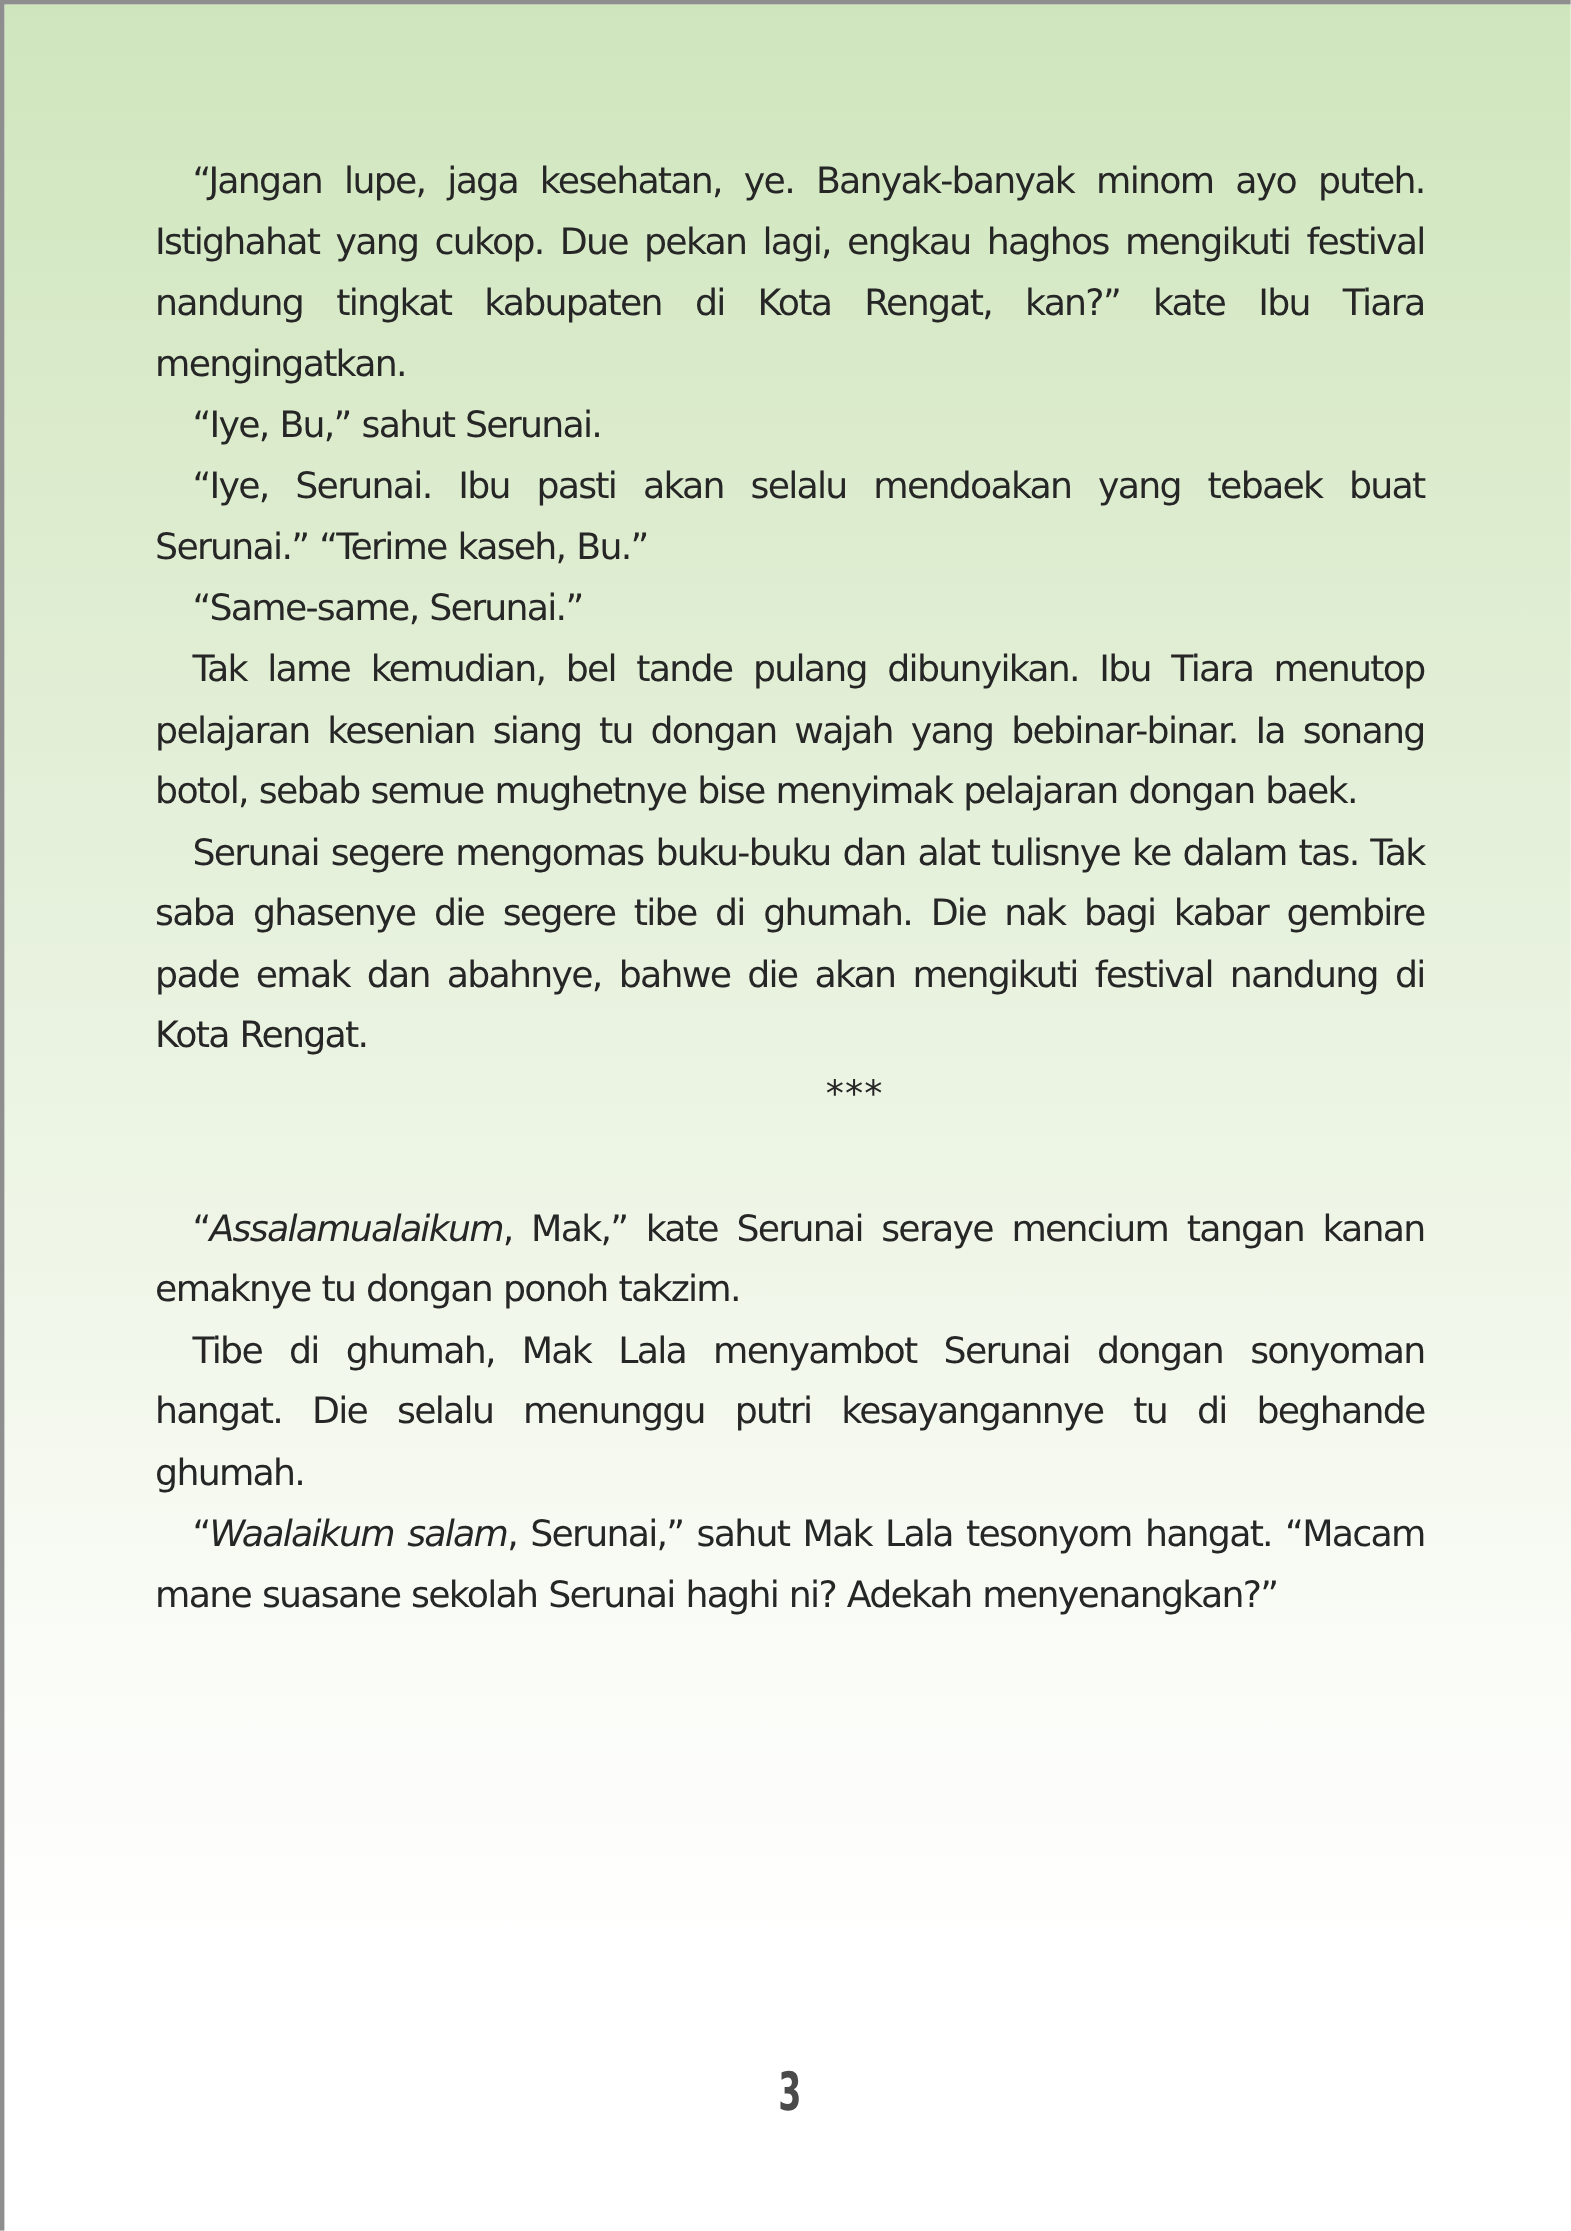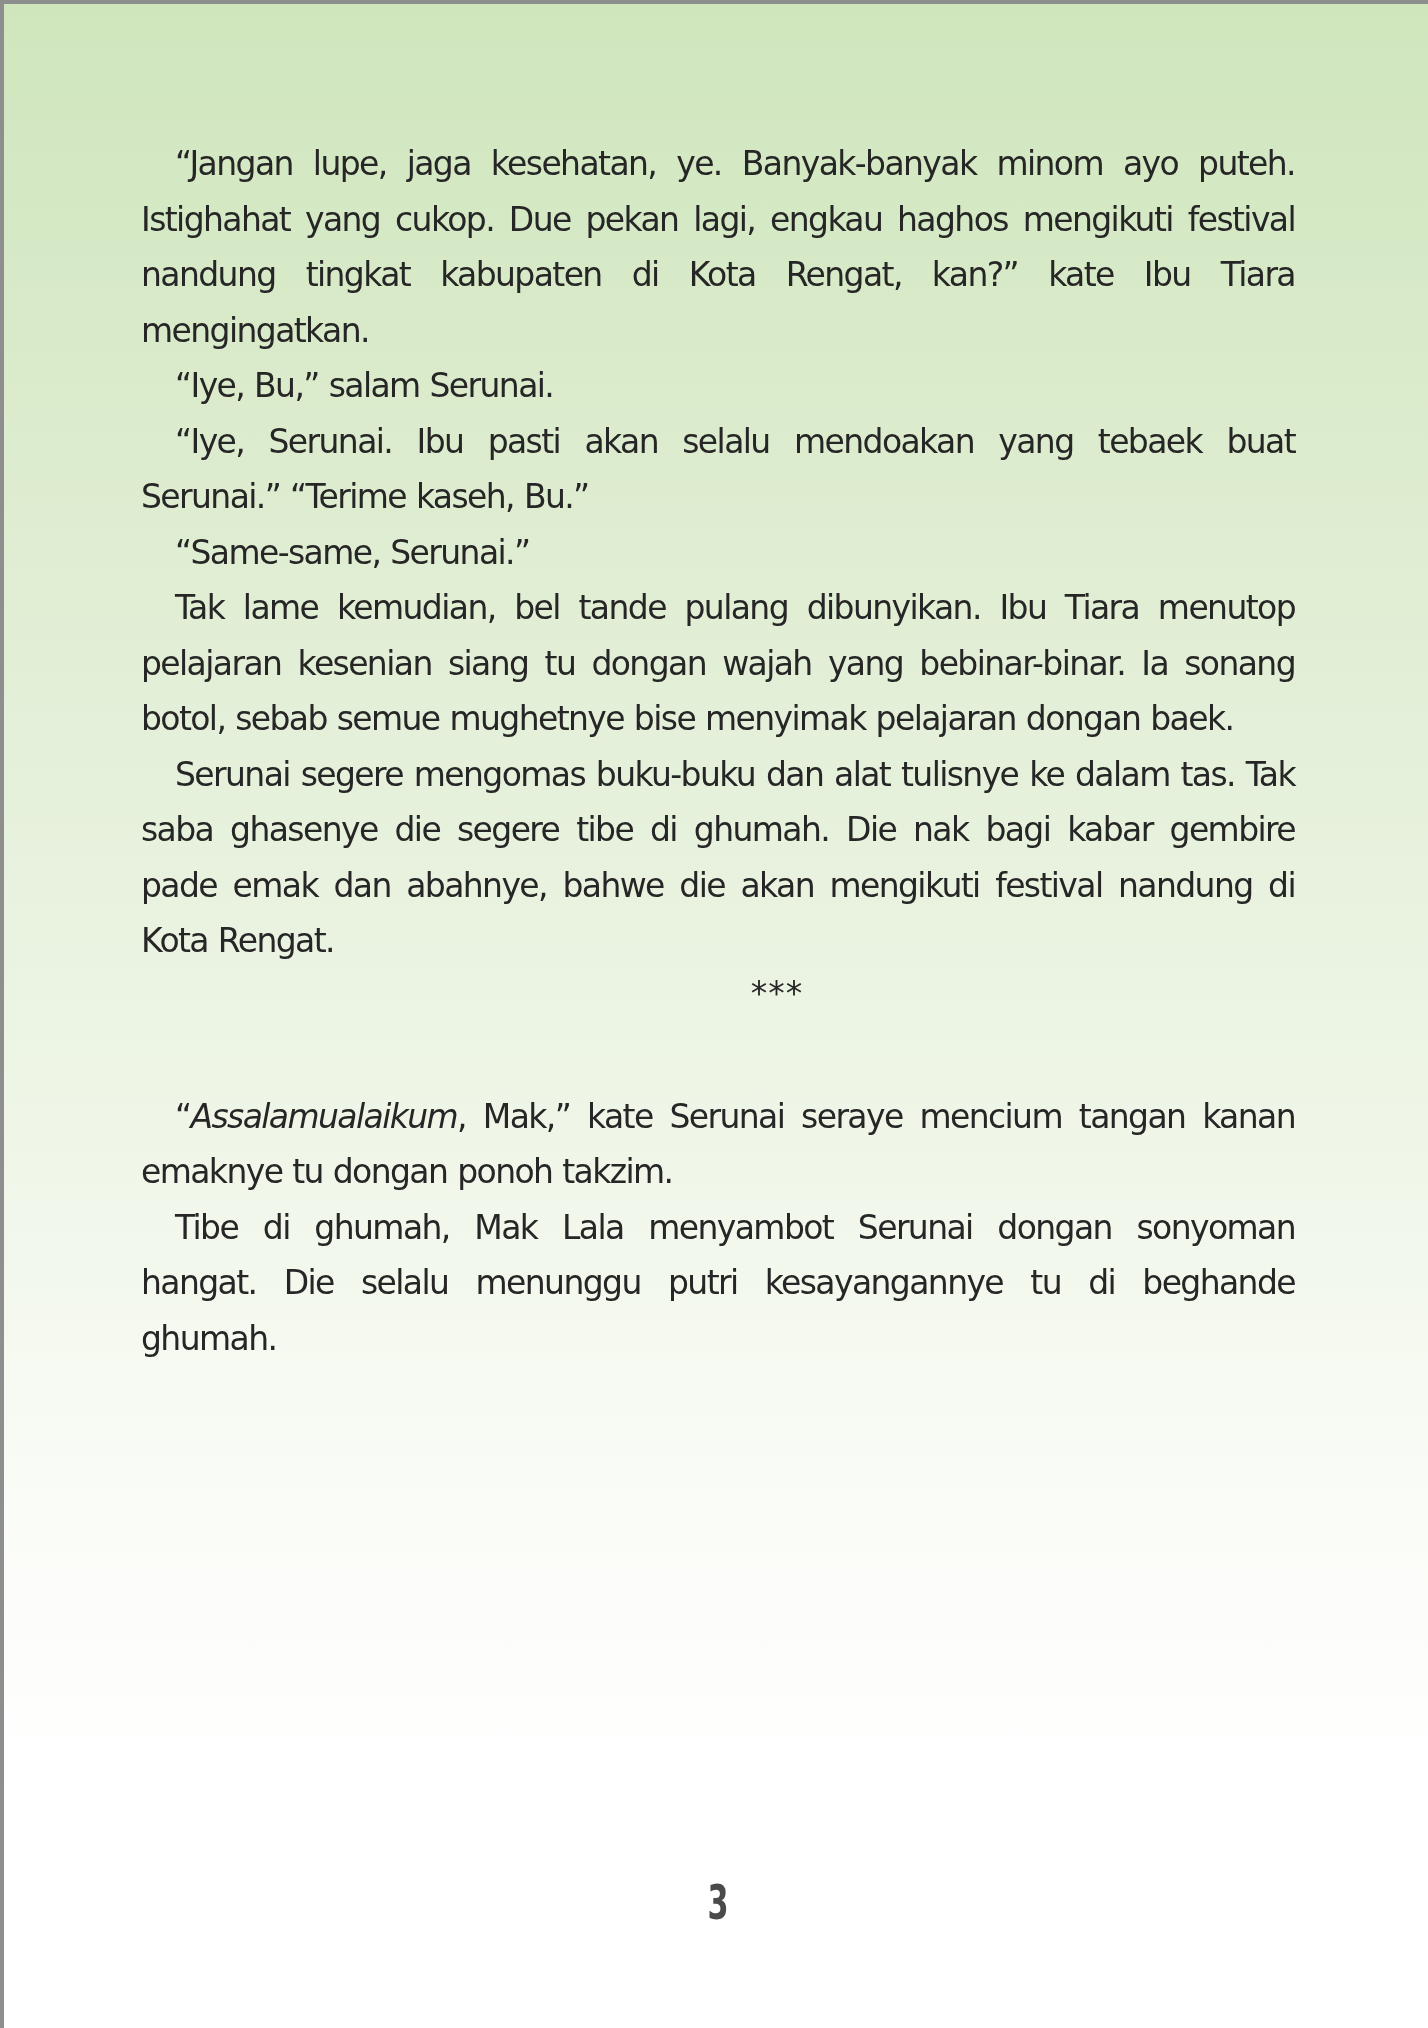--- a/index.html
+++ b/index.html
@@ -53,26 +53,27 @@
     color: #4a4a4a;
     transform: scaleX(0.7);
   }
 </style>
 </head>
 <body>
 
 <div class="page">
   <div class="text">
     <p class="para">“Jangan lupe, jaga kesehatan, ye. Banyak-banyak minom ayo puteh.  Istighahat yang cukop. Due pekan lagi, engkau haghos mengikuti festival nandung tingkat kabupaten di Kota Rengat, kan?” kate Ibu Tiara mengingatkan.</p>
-    <p class="para">“Iye, Bu,” salam Serunai.</p>
+    <p class="para">“Iye, Bu,” sahut Serunai.</p>
     <p class="para">“Iye, Serunai. Ibu pasti akan selalu mendoakan yang tebaek buat Serunai.” “Terime kaseh, Bu.”</p>
     <p class="para">“Same-same, Serunai.”</p>
     <p class="para">Tak lame kemudian, bel tande pulang dibunyikan. Ibu Tiara menutop pelajaran kesenian siang tu dongan wajah yang bebinar-binar. Ia sonang botol, sebab semue mughetnye bise menyimak pelajaran dongan baek.</p>
     <p class="para">Serunai segere mengomas buku-buku dan alat tulisnye ke dalam tas. Tak saba ghasenye die segere tibe di ghumah. Die nak bagi kabar gembire pade emak dan abahnye, bahwe die akan mengikuti festival nandung di Kota Rengat.</p>
 
     <p class="sep">***</p>
 
     <p class="para"><span>“</span><span class="it">Assalamualaikum</span><span>, Mak,” kate Serunai seraye mencium tangan kanan emaknye tu dongan ponoh takzim.</span></p>
     <p class="para">Tibe di ghumah, Mak Lala menyambot Serunai dongan sonyoman hangat.  Die selalu menunggu putri kesayangannye tu di beghande ghumah.</p>
+    <p class="para"><span>“</span><span class="it">Waalaikum salam</span><span>, Serunai,” sahut Mak Lala tesonyom hangat. “Macam mane suasane sekolah Serunai haghi ni? Adekah menyenangkan?”</span></p>
   </div>
 
   <div class="page-number">3</div>
 </div>
 
 </body></html>

